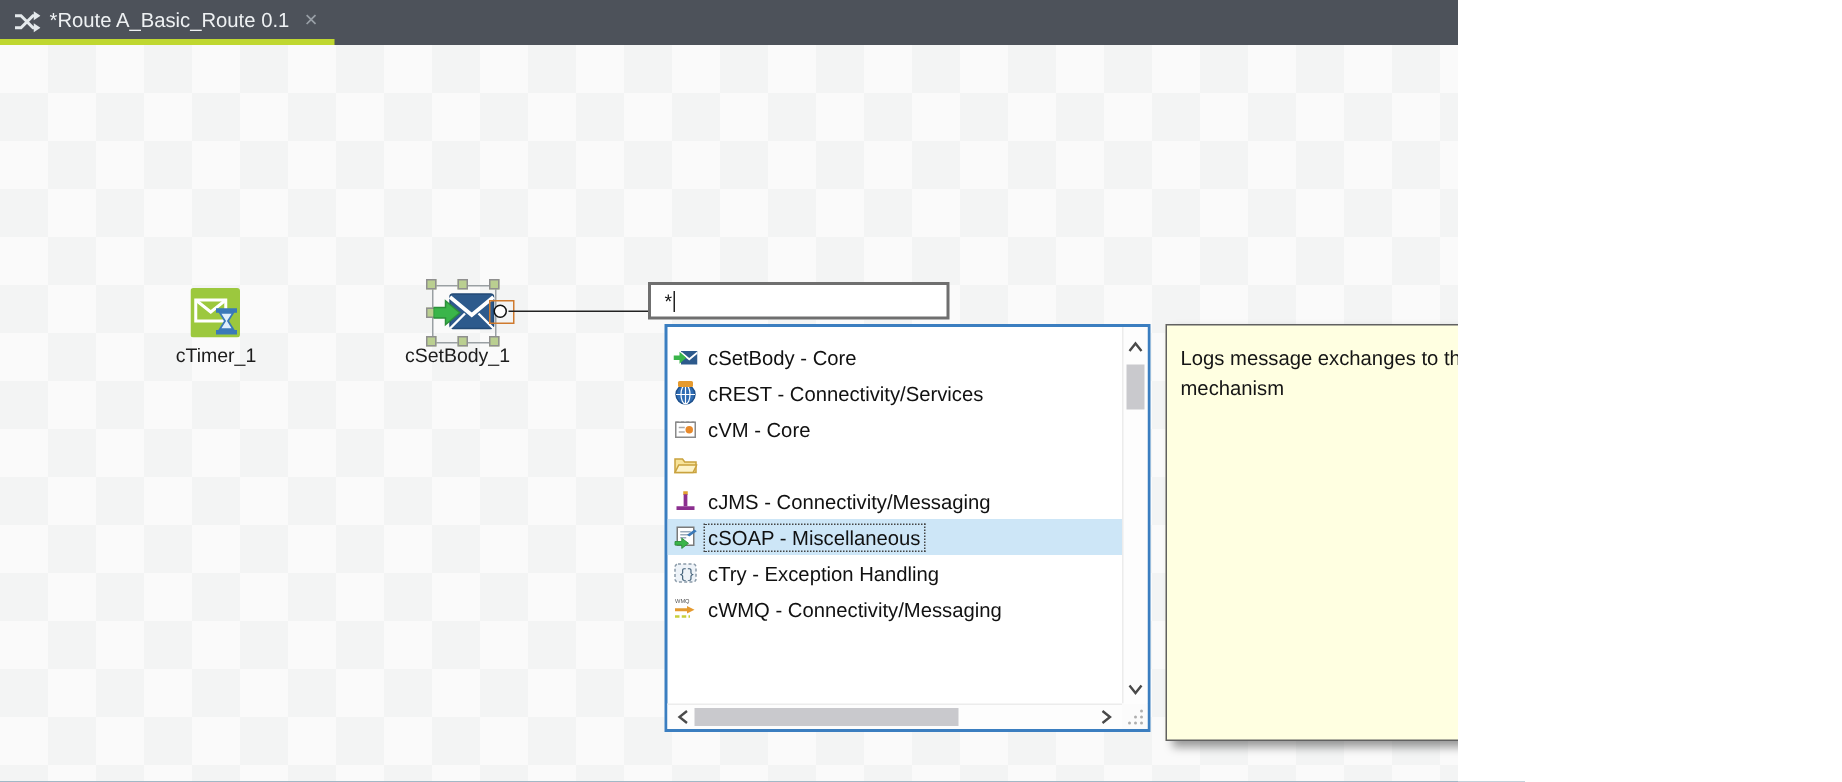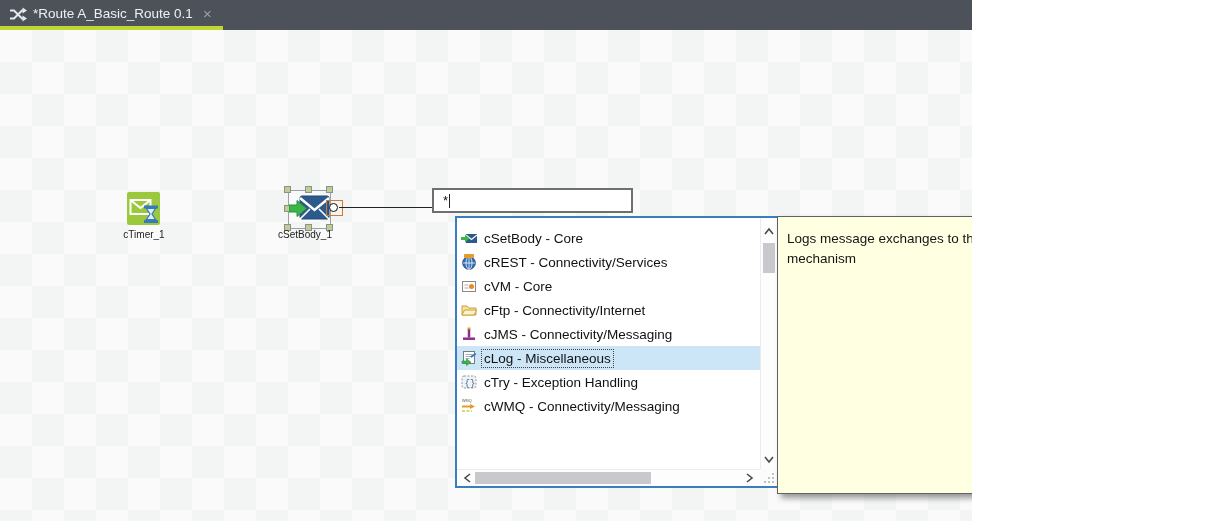--- a/index.html
+++ b/index.html
@@ -15,38 +15,38 @@
   .tab-title{position:absolute;left:33px;top:6px;font-size:13.5px;color:#eef1f3;white-space:nowrap;}
   .tab-close{position:absolute;left:203px;top:5px;font-size:15px;color:#99a0a7;cursor:pointer;}
   .winbtn{position:absolute;top:5px;width:15px;height:15px;border:1.5px solid #c2c7cd;border-radius:50%;
     color:#c2c7cd;font-size:12px;line-height:14px;text-align:center;cursor:pointer;box-sizing:border-box;}
   .winbtn.min{left:1183px;}
   .winbtn.max{left:1209px;}
   
   .canvas{position:absolute;left:0;top:30px;width:1228px;height:491px;
     background:repeating-conic-gradient(#f3f4f4 0% 25%, #fafafa 0% 50%);
     background-size:64px 64px;}
-  .comp-label{position:absolute;width:110px;text-align:center;font-size:10px;color:#1c1c1c;}
+  .comp-label{position:absolute;width:110px;text-align:center;font-size:13px;color:#1c1c1c;}
   
   .ctimer{position:absolute;left:127px;top:162px;width:33px;height:33px;cursor:pointer;}
   
   .sel-rect{position:absolute;left:288px;top:160px;width:41px;height:37px;border:1px solid #9aa0a3;}
   .handle{position:absolute;width:7px;height:7px;background:#bacf90;border:1px solid #8f8f8f;box-sizing:border-box;}
   .csetbody-ic{position:absolute;left:289px;top:164px;width:42px;height:30px;cursor:pointer;}
   .anchor-rect{position:absolute;left:326px;top:170px;width:15px;height:14px;border:1px solid #cf7a2e;}
   .anchor-circle{position:absolute;left:329px;top:172.5px;width:9px;height:9px;background:#fff;border:1.5px solid #111;border-radius:50%;box-sizing:border-box;}
   .conn-line{position:absolute;left:339px;top:177px;width:93px;height:0;border-top:1px solid #222;}
   
   .search-box{position:absolute;left:432px;top:158px;width:201px;height:25px;box-sizing:border-box;
     background:#fff;border:2px solid #6f6f6f;display:flex;align-items:center;padding-left:9px;
     font-size:13px;color:#111;}
   .caret{display:inline-block;width:0;height:14px;border-left:1px solid #222;margin-left:1px;}
   
   .dropdown{position:absolute;left:443px;top:186px;width:324px;height:272px;box-sizing:border-box;
-    background:#fff;border:2px solid #3b7ec0;margin-left:12px;}
+    background:#fff;border:2px solid #3b7ec0;}
   .dlist{position:absolute;left:0;top:0;right:17px;bottom:17px;padding-top:8px;overflow:hidden;}
   .drow{height:24px;display:flex;align-items:center;padding-left:4px;font-size:13.5px;color:#111;
     white-space:nowrap;cursor:pointer;}
   .drow.sel{background:#cde6f7;}
   .drow.sel .dlabel{outline:1px dotted #444;}
   .dicon{width:16px;height:16px;margin-right:5px;flex:0 0 16px;}
   .dicon svg{display:block;}
   .dlabel{padding:1px 2px;}
   .vscroll{position:absolute;right:0;top:0;width:17px;bottom:17px;background:#fdfdfd;border-left:1px solid #ececec;box-sizing:border-box;}
   .vthumb{position:absolute;left:2px;top:25px;width:12px;height:30px;background:#c9c9cd;}
@@ -157,42 +157,41 @@
             </span>
             <span class="dlabel">cVM - Core</span>
           </div>
           <div class="drow">
             <span class="dicon">
               <svg width="16" height="16" viewBox="0 0 16 16">
                 <path d="M1 13 V4 h5 l1.5 2 H15 v7z" fill="#f7e39a" stroke="#c9a23e"></path>
                 <path d="M1 13 L3.5 8 H15.5 L13 13z" fill="#fdf3c9" stroke="#c9a23e"></path>
               </svg>
             </span>
-            <span class="dlabel">cFtp - Connectivity/Internet</span>
           </div>
           <div class="drow">
             <span class="dicon">
               <svg width="16" height="16" viewBox="0 0 16 16">
                 <rect x="6.5" y="1.5" width="3" height="2.5" fill="#e0a030"></rect>
                 <path d="M8 3.5 v8" stroke="#8b2f8f" stroke-width="2.5"></path>
                 <path d="M2 12.7 h12" stroke="#8b2f8f" stroke-width="2.5"></path>
               </svg>
             </span>
             <span class="dlabel">cJMS - Connectivity/Messaging</span>
           </div>
           <div class="drow sel">
             <span class="dicon">
               <svg width="16" height="16" viewBox="0 0 16 16">
                 <rect x="2.5" y="1.5" width="11" height="12" fill="#fff" stroke="#7a7a7a"></rect>
                 <path d="M4.5 4.5 h7 M4.5 6.5 h7 M4.5 8.5 h4" stroke="#9aaabb" stroke-width="0.9"></path>
                 <path d="M9 6.5 l5-3.5 1.5 1.2 -5 3.5z" fill="#3a79b8"></path>
                 <path d="M1 11 h4.5 V8.8 L10 12.2 5.5 15.6 V13.4 H1z" fill="#3ab54a" stroke="#2c8f3a" stroke-width="0.6"></path>
               </svg>
             </span>
-            <span class="dlabel">cLog - Miscellaneous</span>
+            <span class="dlabel">cSOAP - Miscellaneous</span>
           </div>
           <div class="drow">
             <span class="dicon">
               <svg width="16" height="16" viewBox="0 0 16 16">
                 <rect x="1" y="2" width="14" height="12" rx="2" fill="#eef3f8" stroke="#8a9aa8" stroke-dasharray="2 1.5"></rect>
                 <text x="3.5" y="11.5" font-size="9" fill="#44627a" font-family="Liberation Mono, monospace">{}</text>
               </svg>
             </span>
             <span class="dlabel">cTry - Exception Handling</span>
           </div>

